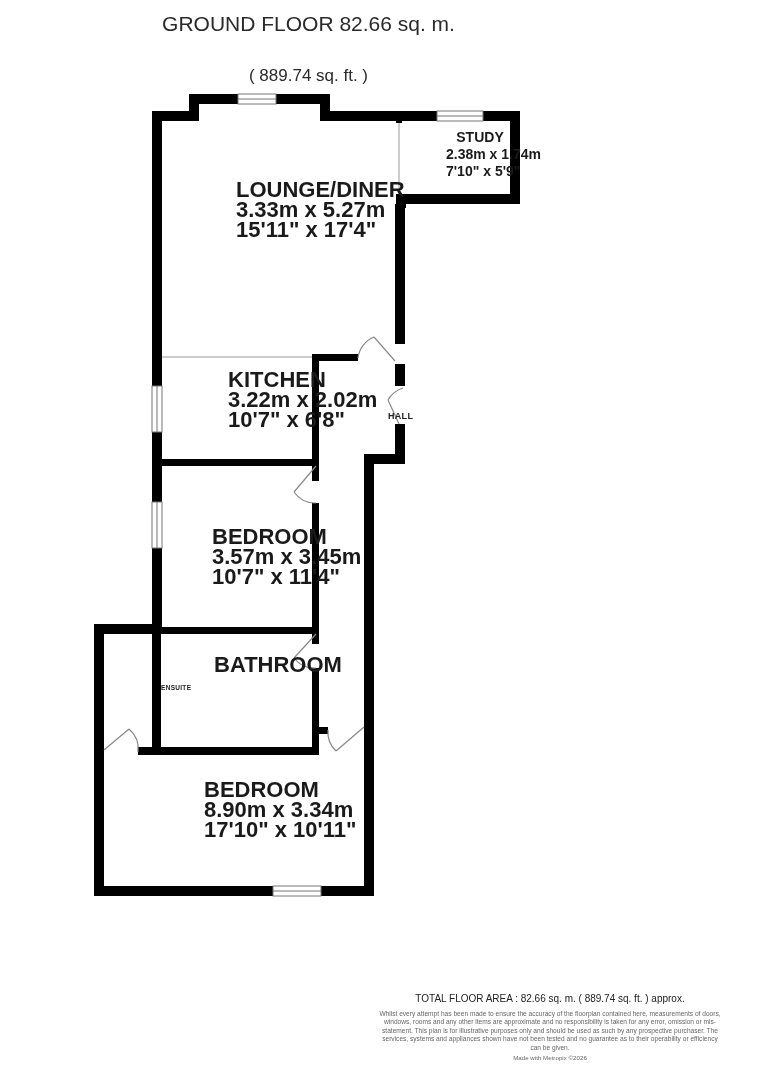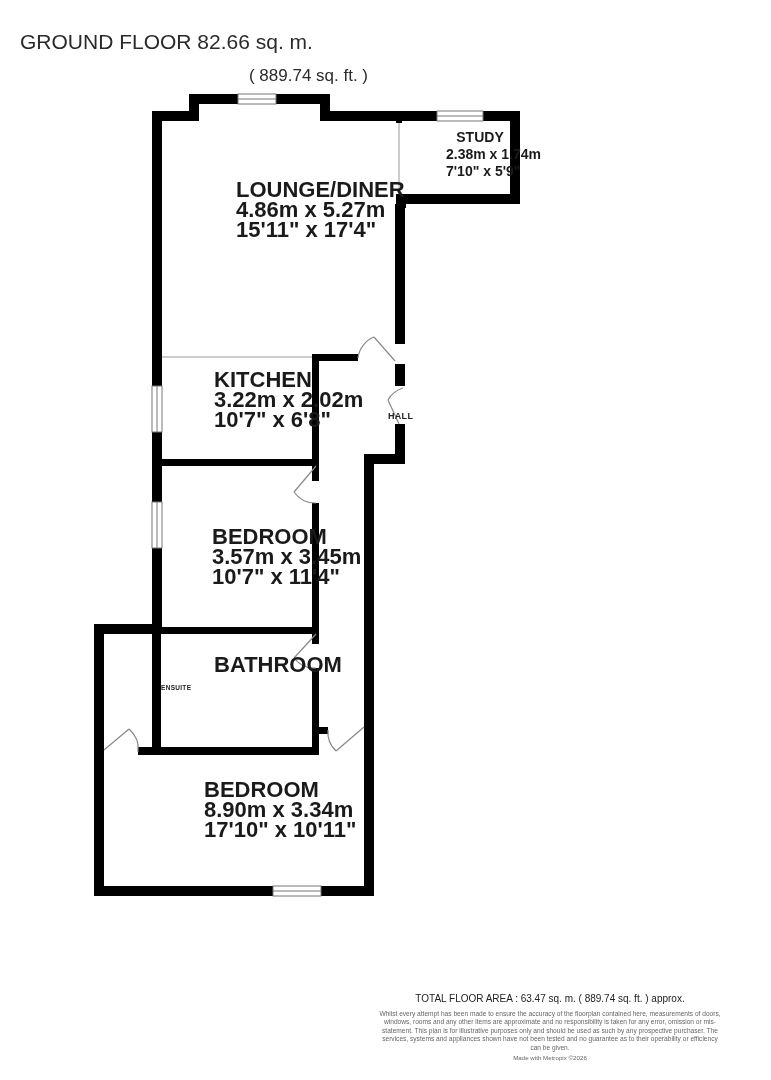--- a/index.html
+++ b/index.html
@@ -1,17 +1,17 @@
 <!DOCTYPE html>
 <html><head>
   <meta charset="utf-8">
   <style>
     html, body { margin: 0; padding: 0; background: #ffffff; }
     body { width: 771px; height: 1080px; position: relative; overflow: hidden; font-family: "Liberation Sans", sans-serif; color: #222; }
-    .title { position: absolute; left: 0; width: 617px; top: 30px; font-size: 21px; color: #2a2a2a; line-height: 24px; padding-left: 20px; }
+    .title { position: absolute; left: 0; width: 617px; top: 12px; text-align: center; font-size: 21px; color: #2a2a2a; line-height: 24px; }
     .subtitle { position: absolute; left: 0; width: 617px; top: 66px; text-align: center; font-size: 17px; color: #2a2a2a; line-height: 20px; }
     svg.plan { position: absolute; left: 0; top: 0; }
     .room-label { position: absolute; text-align: center; font-weight: bold; color: #1a1a1a; line-height: 20px; font-size: 22px; white-space: nowrap; }
     .room-label .nm, .room-label .m, .room-label .ft { display: block; padding-left: 48px; }
     .small-label { position: absolute; font-weight: bold; font-size: 9px; color: #222; letter-spacing: 0.3px; padding-left: 48px; }
     .footer-total { position: absolute; left: 375px; width: 350px; top: 993px; text-align: center; font-size: 10px; color: #222; }
     .footer-disclaimer { position: absolute; left: 378px; width: 344px; top: 1010px; text-align: center; font-size: 6.6px; line-height: 8.4px; color: #666; }
     .footer-credit { position: absolute; left: 375px; width: 350px; top: 1054px; text-align: center; font-size: 6.2px; color: #666; }
   </style>
 </head>
@@ -107,31 +107,31 @@
     <line x1="364" y1="727" x2="336" y2="751"></line>
     <path d="M336 751 A 26 26 0 0 1 328 730"></path>
 
     <line x1="104" y1="750" x2="129" y2="729"></line>
     <path d="M129 729 A 26 26 0 0 1 138 752"></path>
   </g>
 </svg>
 
 <div class="room-label" style="left:188px; top:180px; width:176px;">
   <span class="nm">LOUNGE/DINER</span>
-  <span class="m">4.86m x 5.27m</span>
+  <span class="m">3.33m x 5.27m</span>
   <span class="ft">15'11" x 17'4"</span>
 </div>
 
 <div class="room-label" style="left:398px; top:129px; width:116px; font-size:14px; line-height:17px;">
   <span class="nm">STUDY</span>
   <span class="m">2.38m x 1.74m</span>
   <span class="ft">7'10" x 5'9"</span>
 </div>
 
-<div class="room-label" style="left:166px; top:370px; width:146px;">
+<div class="room-label" style="left:180px; top:370px; width:146px;">
   <span class="nm">KITCHEN</span>
   <span class="m">3.22m x 2.02m</span>
   <span class="ft">10'7" x 6'8"</span>
 </div>
 
 <div class="small-label" style="left:340px; top:411px;">HALL</div>
 
 <div class="room-label" style="left:164px; top:527px; width:148px;">
   <span class="nm">BEDROOM</span>
   <span class="m">3.57m x 3.45m</span>
@@ -143,15 +143,15 @@
 </div>
 
 <div class="small-label" style="left:113px; top:684px; font-size:6.5px;">ENSUITE</div>
 
 <div class="room-label" style="left:156px; top:780px; width:160px;">
   <span class="nm">BEDROOM</span>
   <span class="m">8.90m x 3.34m</span>
   <span class="ft">17'10" x 10'11"</span>
 </div>
 
-<div class="footer-total">TOTAL FLOOR AREA : 63.47 sq. m. ( 889.74 sq. ft. ) approx.</div>
+<div class="footer-total">TOTAL FLOOR AREA : 82.66 sq. m. ( 889.74 sq. ft. ) approx.</div>
 <div class="footer-disclaimer">Whilst every attempt has been made to ensure the accuracy of the floorplan contained here, measurements of doors, windows, rooms and any other items are approximate and no responsibility is taken for any error, omission or mis-statement. This plan is for illustrative purposes only and should be used as such by any prospective purchaser. The services, systems and appliances shown have not been tested and no guarantee as to their operability or efficiency can be given.</div>
 <div class="footer-credit">Made with Metropix ©2026</div>
 
 </body></html>

